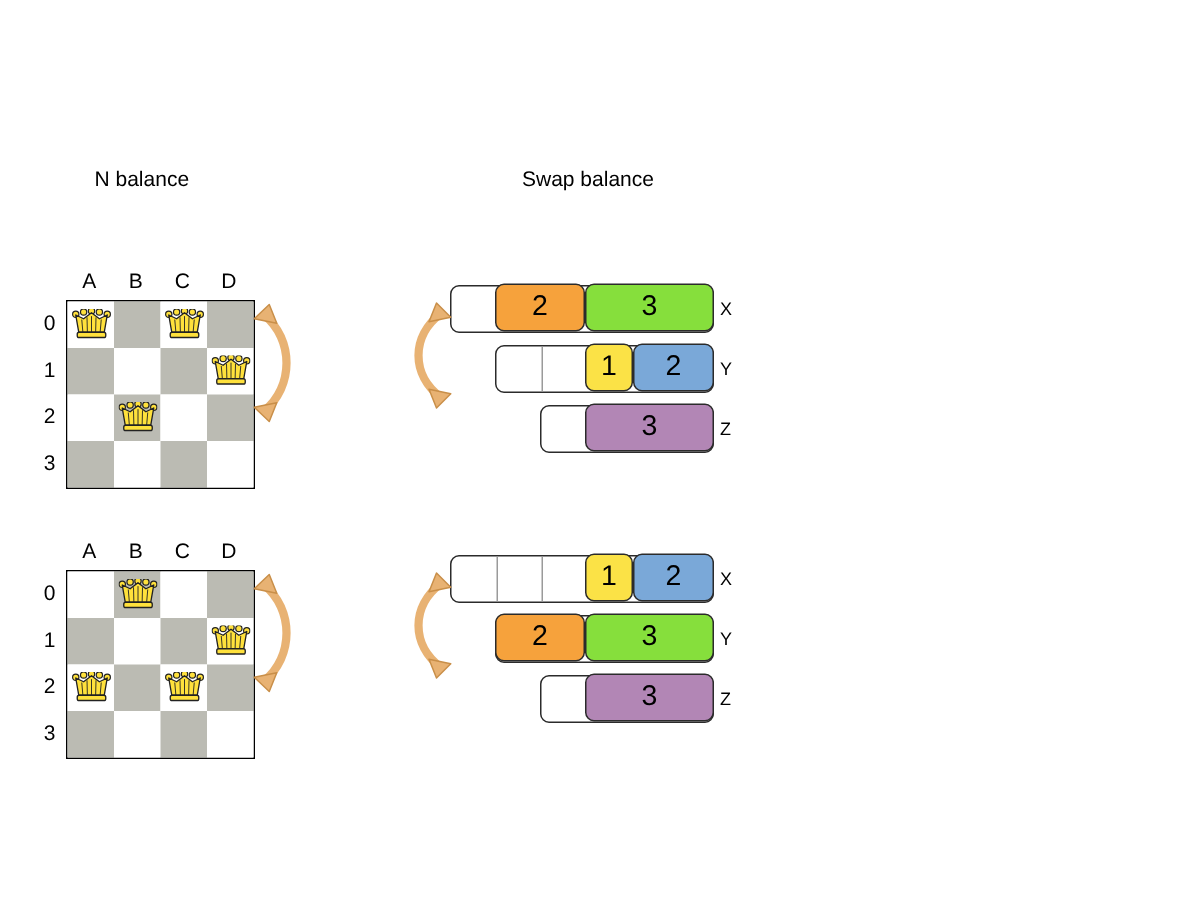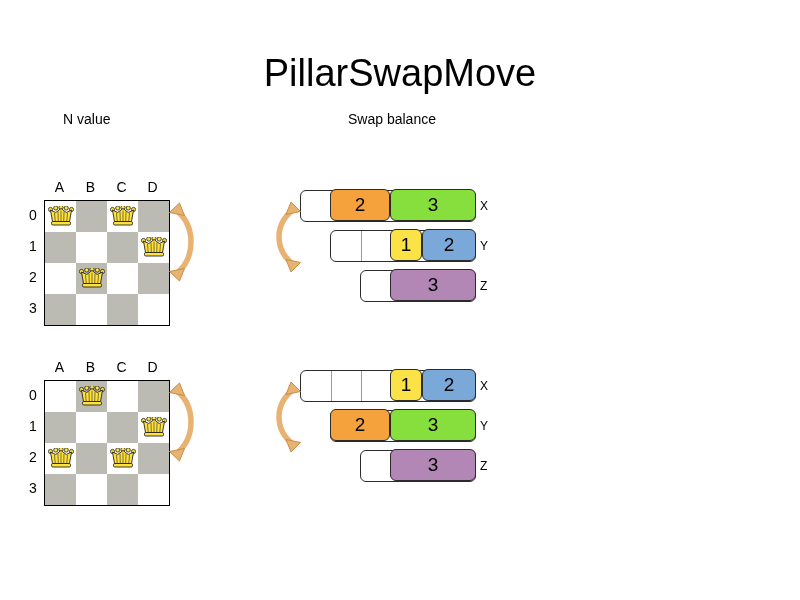--- a/index.html
+++ b/index.html
@@ -166,23 +166,22 @@
   #arrow-board-top    { left: 166px; top: 196px; }
   #arrow-board-bottom { left: 166px; top: 376px; }
   #arrow-cloud-top    { left: 268px; top: 196px; }
   #arrow-cloud-bottom { left: 268px; top: 376px; }
 </style>
 </head>
 <body>
 
 <div class="stage">
 
-  <h1 id="page-title">PillarSwapMove</h1>
-
-  <div class="section-heading" id="heading-nqueens">N value</div>
+
+  <div class="section-heading" id="heading-nqueens">N balance</div>
   <div class="section-heading" id="heading-cloud">Swap balance</div>
 
   <div class="board-block" id="board-block-top">
       <div class="col-header-row">
         <div class="col-header" style="left:0px">A</div>
         <div class="col-header" style="left:31px">B</div>
         <div class="col-header" style="left:62px">C</div>
         <div class="col-header" style="left:93px">D</div>
       </div>
       <div class="row-header-col">

